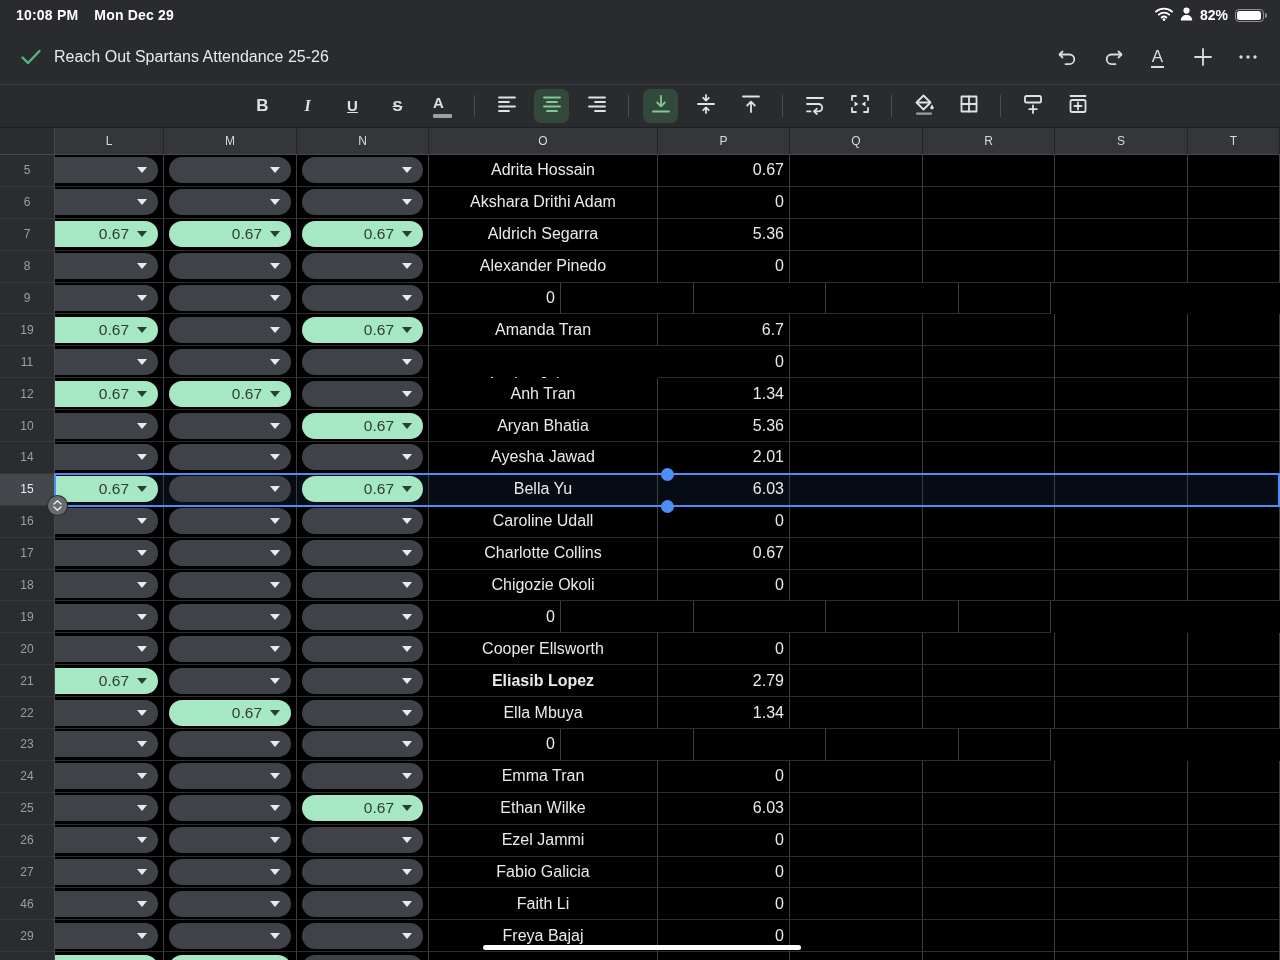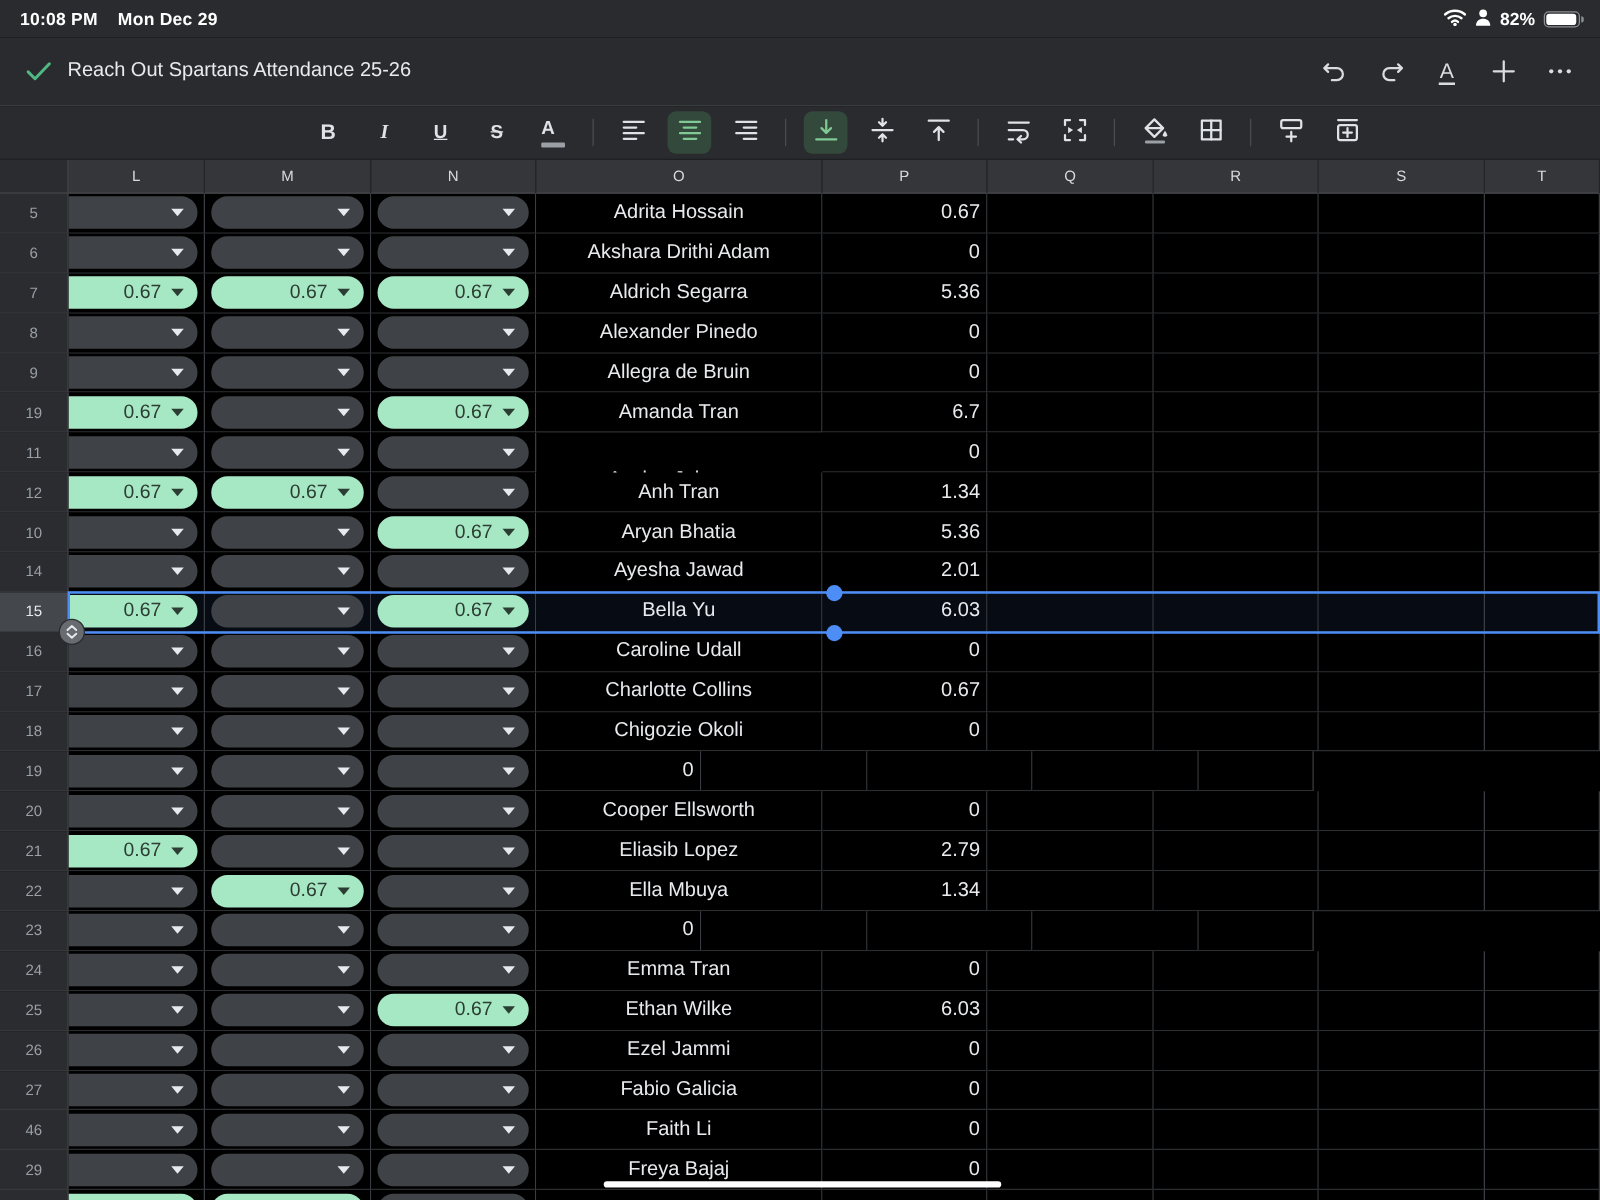--- a/index.html
+++ b/index.html
@@ -376,21 +376,20 @@
         <div class="cell pillcell" style="width: 133px;">
           <div class="pill">
             <span class="chev"></span>
           </div>
         </div>
         <div class="cell pillcell" style="width: 132px;">
           <div class="pill">
             <span class="chev"></span>
           </div>
         </div>
-        <div class="cell name" style="width: 229px;">Allegra de Bruin</div>
         <div class="cell value" style="width: 132px;">0</div>
         <div class="cell" style="width: 133px;"></div>
         <div class="cell" style="width: 132px;"></div>
         <div class="cell" style="width: 133px;"></div>
         <div class="cell" style="width: 92px;"></div>
       </div>
       <div class="grid-row">
         <div class="rh-cell">19</div>
         <div class="cell pillcell cut" style="width: 109px;">
           <div class="pill green">
@@ -671,21 +670,21 @@
         <div class="cell pillcell" style="width: 133px;">
           <div class="pill">
             <span class="chev"></span>
           </div>
         </div>
         <div class="cell pillcell" style="width: 132px;">
           <div class="pill">
             <span class="chev"></span>
           </div>
         </div>
-        <div class="cell name" style="width: 229px;">Eliasib Lopez</div>
+        <div class="cell name" style="width: 229px; font-weight: bold;">Eliasib Lopez</div>
         <div class="cell value" style="width: 132px;">2.79</div>
         <div class="cell" style="width: 133px;"></div>
         <div class="cell" style="width: 132px;"></div>
         <div class="cell" style="width: 133px;"></div>
         <div class="cell" style="width: 92px;"></div>
       </div>
       <div class="grid-row">
         <div class="rh-cell">22</div>
         <div class="cell pillcell cut" style="width: 109px;">
           <div class="pill">

